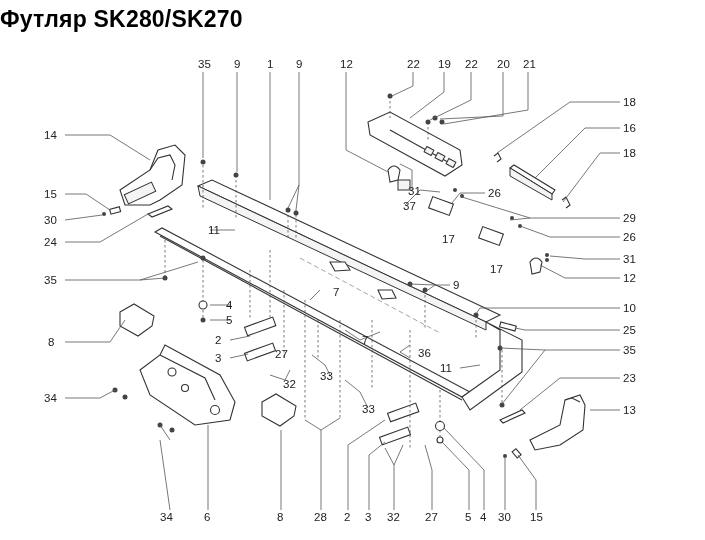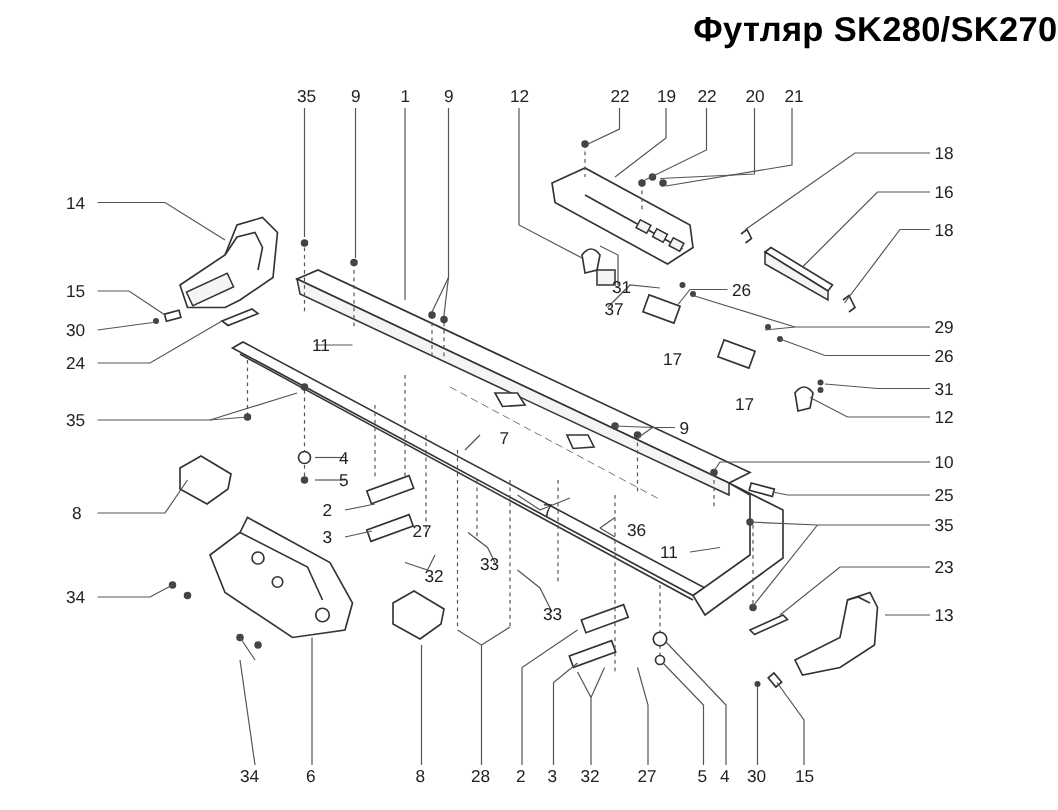--- a/index.html
+++ b/index.html
@@ -1,17 +1,17 @@
 <!DOCTYPE html>
 <html><head>
 <meta charset="utf-8">
 <style>
   html, body { margin:0; padding:0; background:#ffffff; }
   body { width:705px; height:540px; position:relative; overflow:hidden; font-family:"Liberation Sans", sans-serif; }
-  #title { position:absolute; left:0; top:6px; width:705px; text-align:right; font-weight:bold; font-size:23px; color:#000; letter-spacing:0.2px; }
+  #title { position:absolute; left:0; top:6px; width:705px; text-align:left; font-weight:bold; font-size:23px; color:#000; letter-spacing:0.2px; }
   svg#diagram { position:absolute; left:0; top:0; }
   .lbl { font-family:"Liberation Sans", sans-serif; font-size:11.5px; fill:#222; }
   .ld { stroke:#555; stroke-width:0.8; fill:none; }
   .ol { stroke:#333; stroke-width:1.1; fill:#fff; }
   .ol2 { stroke:#333; stroke-width:1; fill:#f4f4f4; }
   .dash { stroke:#555; stroke-width:0.8; stroke-dasharray:2.5 2.5; fill:none; }
   .cl { stroke:#666; stroke-width:0.6; stroke-dasharray:5 3; fill:none; }
   .scr { fill:#444; }
 </style>
 </head>

